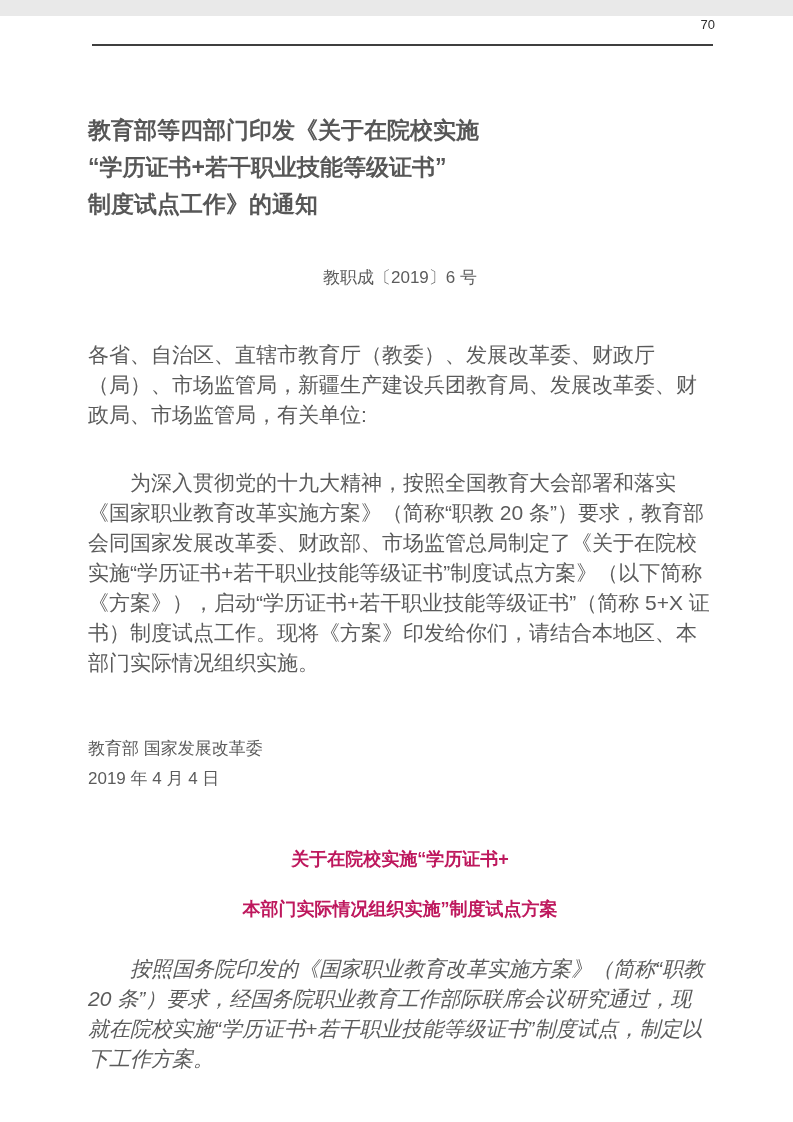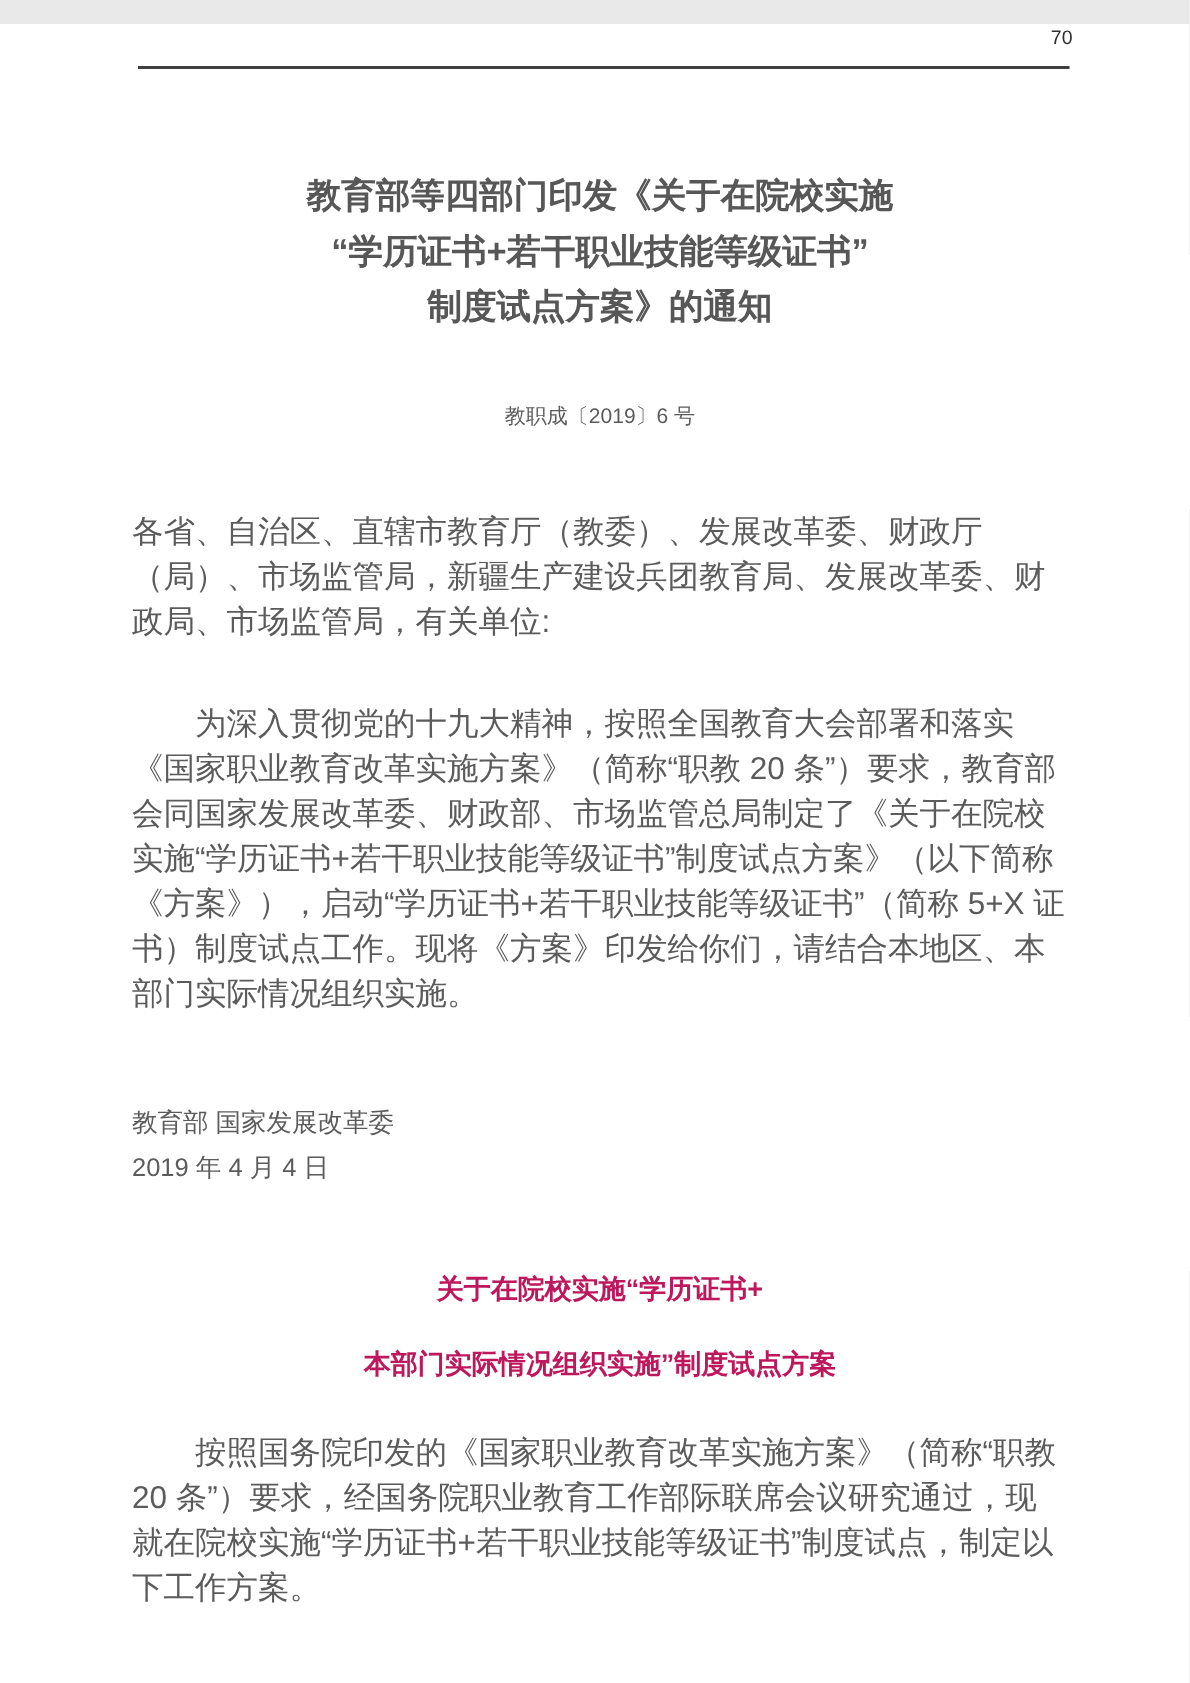--- a/index.html
+++ b/index.html
@@ -31,30 +31,29 @@
     background: #3f3f3f;
   }
   .content {
     position: absolute;
     top: 30px;
     left: 88px;
     width: 624px;
   }
   .doc-title {
     margin-top: 66px;
-    text-align: center;
     font-size: 23px;
     font-weight: bold;
     line-height: 37px;
     color: #575757;
   }
   .doc-number {
     margin-top: 42px;
     text-align: center;
-    font-size: 14px;
+    font-size: 17px;
     line-height: 25px;
     color: #5b5b5b;
   }
   .para {
     font-size: 21px;
     line-height: 30px;
     text-align: left;
     color: #5b5b5b;
   }
   .salutation { margin-top: 50px; }
@@ -71,37 +70,37 @@
   .sig-line-3 { padding-right: 15px; }
   .plan-title {
     margin-top: 55px;
     text-align: center;
     font-size: 18px;
     font-weight: bold;
     line-height: 20px;
     color: #be185d;
   }
   .plan-title .line + .line { margin-top: 30px; }
-  .intro-para { margin-top: 35px; text-indent: 42px; }
+  .intro-para { margin-top: 35px; text-indent: 42px; font-style: italic; }
 </style>
 </head>
 <body>
 
 <div class="page">
 
   <div class="page-number">70</div>
 
   <div class="header-rule"></div>
 
   <div class="content">
 
     <div class="doc-title">
       <div class="line">教育部等四部门印发《关于在院校实施</div>
       <div class="line">“学历证书+若干职业技能等级证书”</div>
-      <div class="line">制度试点方案》的通知</div>
+      <div class="line">制度试点工作》的通知</div>
     </div>
 
     <div class="doc-number">教职成〔2019〕6 号</div>
 
     <p class="para salutation">各省、自治区、直辖市教育厅（教委）、发展改革委、财政厅（局）、市场监管局，新疆生产建设兵团教育局、发展改革委、财政局、市场监管局，有关单位:</p>
 
     <p class="para body-para">为深入贯彻党的十九大精神，按照全国教育大会部署和落实《国家职业教育改革实施方案》（简称“职教 20 条”）要求，教育部会同国家发展改革委、财政部、市场监管总局制定了《关于在院校实施“学历证书+若干职业技能等级证书”制度试点方案》（以下简称《方案》），启动“学历证书+若干职业技能等级证书”（简称 5+X 证书）制度试点工作。现将《方案》印发给你们，请结合本地区、本部门实际情况组织实施。</p>
 
     <div class="signature">
       <div class="sig-line-1">教育部 国家发展改革委</div>

